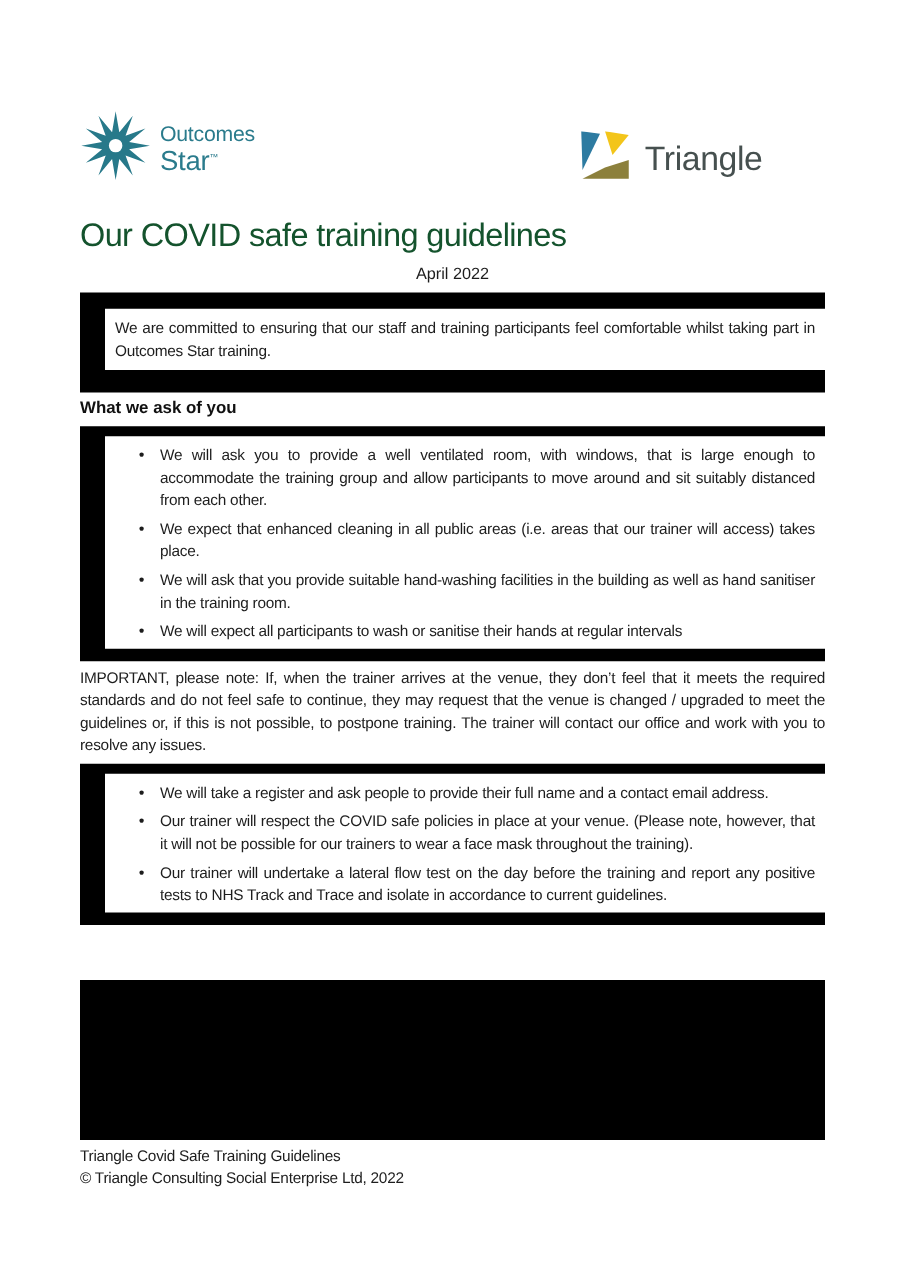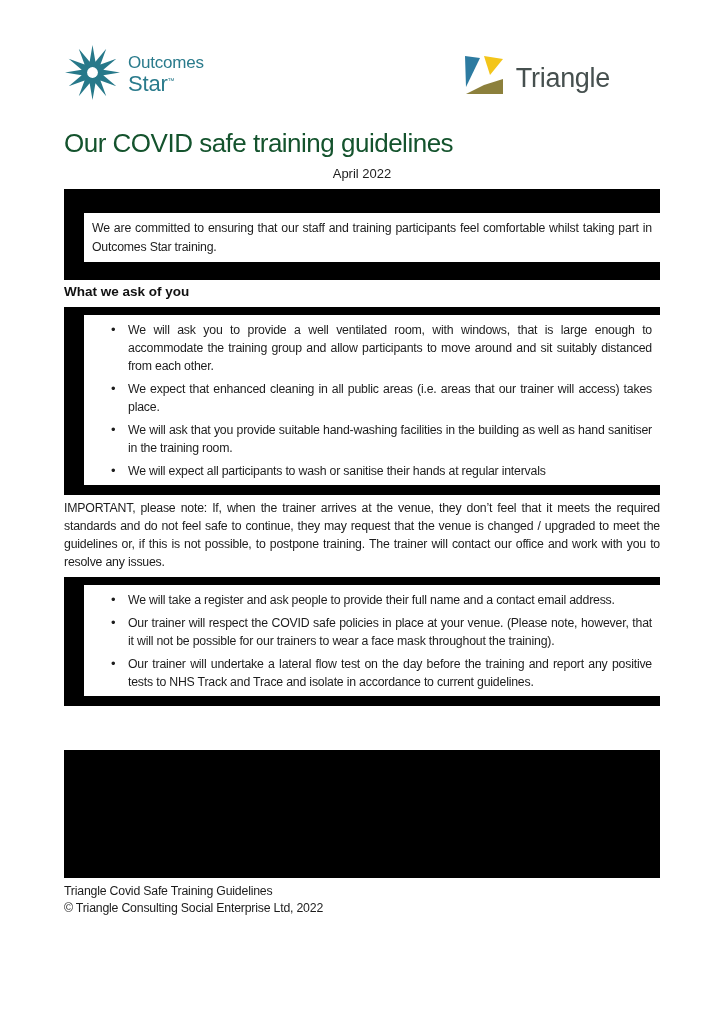--- a/index.html
+++ b/index.html
@@ -11,22 +11,23 @@
     margin: 0 auto;
     background: #ffffff;
     font-family: "Liberation Sans", sans-serif;
     color: #1d1d1d;
     overflow: hidden;
   }
   
   .logos {
     display: flex;
     justify-content: space-between;
-    align-items: center;
+    align-items: flex-end;
     padding: 44px 114px 0 64px;
+    margin-top: 44px;
   }
   .logo-outcomes { display: flex; align-items: center; gap: 7px; }
   .logo-outcomes .txt { line-height: 1; color: #2a7b8c; }
   .logo-outcomes .txt .l1 { font-size: 17px; font-weight: 500; letter-spacing: -0.2px; }
   .logo-outcomes .txt .l2 { font-size: 22px; font-weight: 500; letter-spacing: -0.2px; margin-top: 2px; }
   .logo-outcomes sup { font-size: 7px; vertical-align: super; }
   .logo-triangle { display: flex; align-items: center; gap: 12px; margin-top: 7px; }
   .logo-triangle .txt { font-size: 27px; font-weight: 500; color: #46504f; letter-spacing: -0.3px; }
   
   h1.title {
@@ -39,21 +40,21 @@
     line-height: 32px;
   }
   .date {
     margin-top: 6px;
     text-align: center;
     font-size: 13px;
     line-height: 18px;
   }
   
   .black-block { margin: 6px 64px 0; background: #000; }
-  .black-block.intro  { padding: 24px 0 18px 20px; }
+  .black-block.intro  { padding: 13px 0 18px 20px; }
   .black-block.list-a { padding: 8px 0 10px 20px; }
   .black-block.list-b { padding: 8px 0 10px 20px; }
   .white-inset { background: #fff; }
   .intro .white-inset { padding: 6px 8px; }
   .list-a .white-inset { padding: 6px 8px 5px; }
   .list-b .white-inset { padding: 6px 8px 5px; }
   .body-text {
     font-size: 12.3px;
     line-height: 18.5px;
     letter-spacing: -0.2px;

